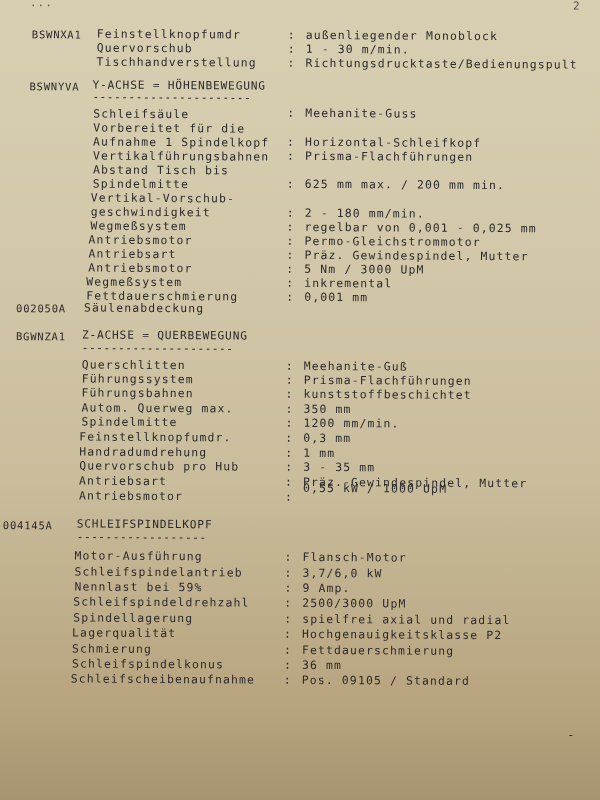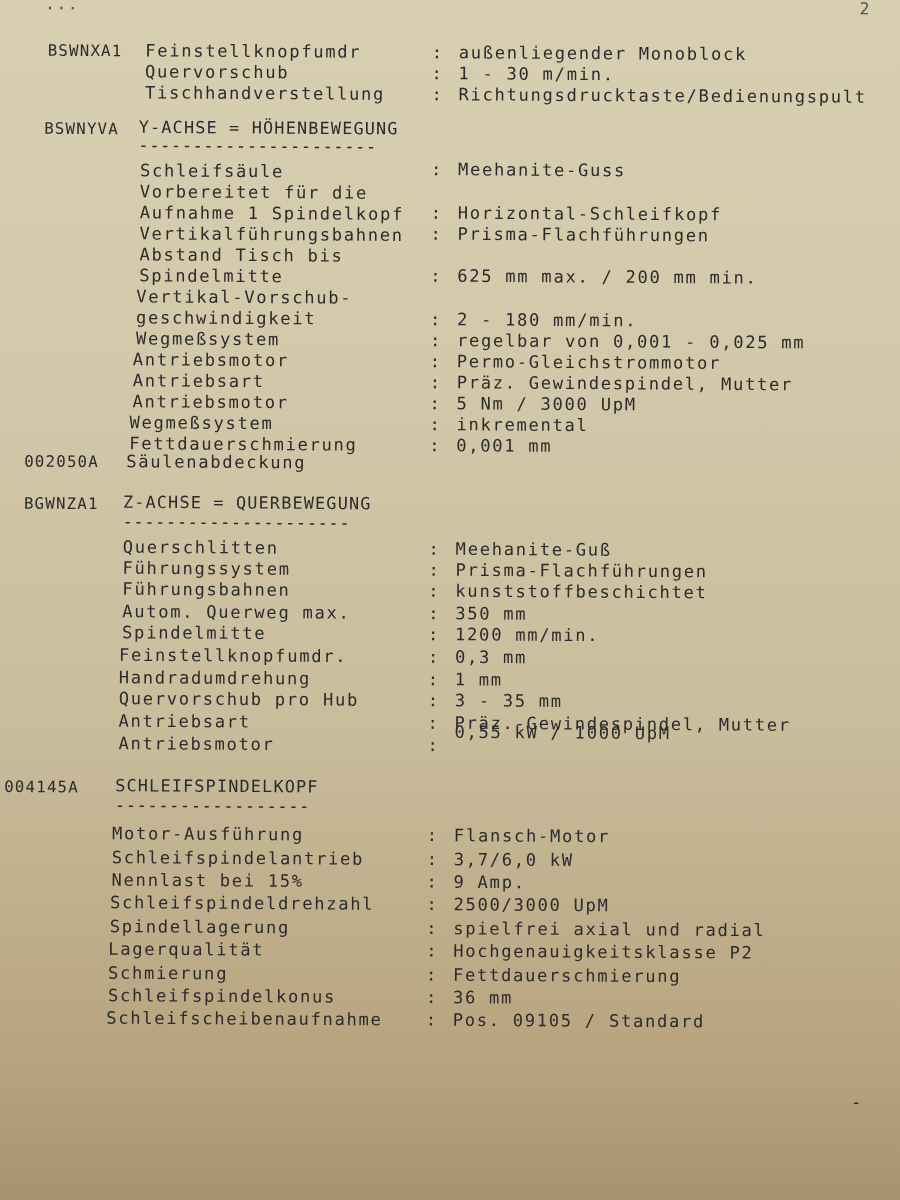--- a/index.html
+++ b/index.html
@@ -159,21 +159,21 @@
     <div class="dashes" style="left:80px; top:530px">------------------</div>
 
     <div class="line" style="left:78px; top:548px">Motor-Ausführung</div>
     <div class="line" style="left:288px; top:548px">:</div>
     <div class="line" style="left:306px; top:548px">Flansch-Motor</div>
 
     <div class="line" style="left:78px; top:564px">Schleifspindelantrieb</div>
     <div class="line" style="left:288px; top:564px">:</div>
     <div class="line" style="left:306px; top:564px">3,7/6,0 kW</div>
 
-    <div class="line" style="left:78px; top:579px">Nennlast bei 15%</div>
+    <div class="line" style="left:78px; top:579px">Nennlast bei 59%</div>
     <div class="line" style="left:288px; top:579px">:</div>
     <div class="line" style="left:306px; top:579px">9 Amp.</div>
 
     <div class="line" style="left:77px; top:594px">Schleifspindeldrehzahl</div>
     <div class="line" style="left:288px; top:594px">:</div>
     <div class="line" style="left:306px; top:594px">2500/3000 UpM</div>
 
     <div class="line" style="left:77px; top:610px">Spindellagerung</div>
     <div class="line" style="left:288px; top:610px">:</div>
     <div class="line" style="left:306px; top:610px">spielfrei axial und radial</div>

